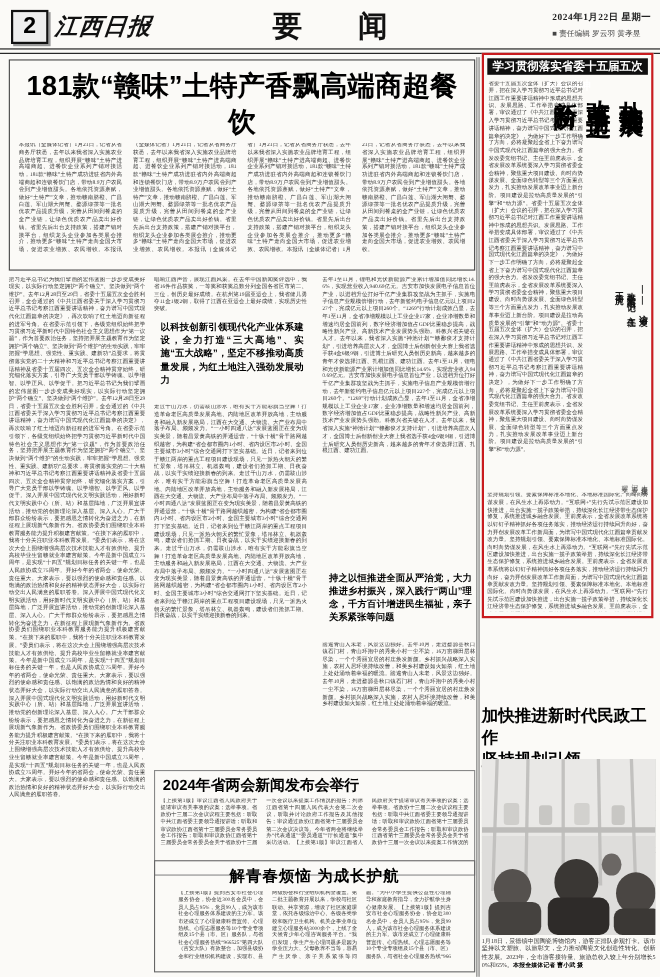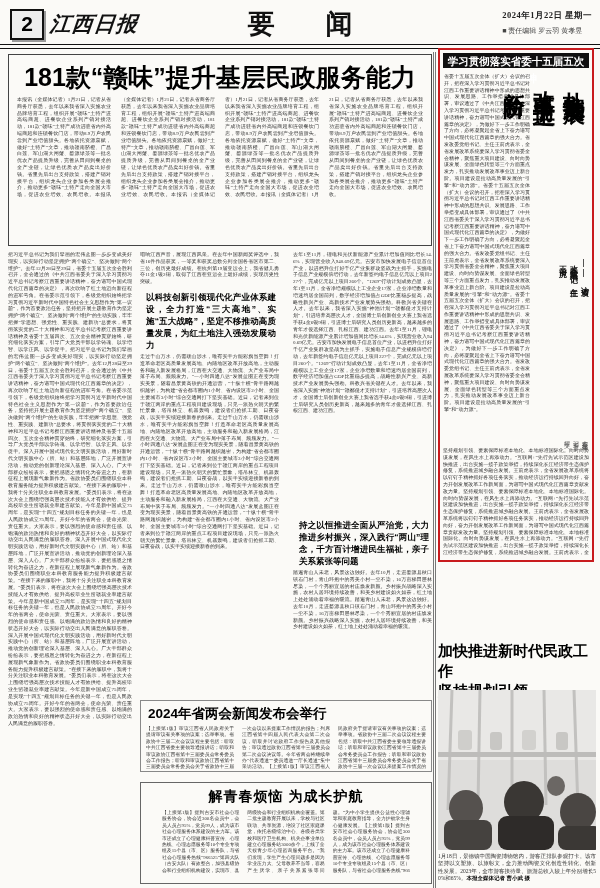--- a/index.html
+++ b/index.html
@@ -33,23 +33,23 @@
     border:1.5px solid #444;background:#fbfaf7;padding:0;}
   .topbox h1{margin:6px 4px 2px;font:900 25px "Liberation Sans",sans-serif;
     color:#000;text-align:center;letter-spacing:0;}
   .topbox h2{margin:5px 0 4px 16px;font:bold 15px "Liberation Sans",sans-serif;color:#000;}
   .topbody{margin:3px 8px 0;height:116px;column-count:4;column-gap:10px;}
   
   .col1{position:absolute;left:8px;top:252px;width:124px;height:632px;}
   .cols23{position:absolute;left:140px;top:252px;width:292px;height:440px;display:flex;gap:14px;}
   .cols23 .c{width:139px;height:440px;overflow:hidden;}
   .crosshead{font:bold 8.5px "Liberation Sans",sans-serif;line-height:12px;
-    color:#000;text-align:justify;padding:5px 3px 3px 6px;word-break:break-all;}
+    color:#000;text-align:justify;padding:5px 3px 17px 6px;word-break:break-all;}
   
-  .box1{position:absolute;left:140px;top:700px;width:292px;height:72px;
+  .box1{position:absolute;left:140px;top:700px;width:292px;height:96px;
     border:1px solid #888;box-sizing:border-box;padding:3px 5px;}
   .box1 h3{margin:1px 0 3px 2px;font:bold 13.5px "Liberation Sans",sans-serif;color:#000;}
   .box1 .bb{height:48px;column-count:3;column-gap:8px;}
   .box2{position:absolute;left:140px;top:782px;width:292px;height:102px;
     border:1px solid #666;box-sizing:border-box;padding:3px 21px;}
   .box2 h3{margin:2px 0 4px;font:bold 14px "Liberation Sans",sans-serif;color:#000;text-align:center;letter-spacing:1px;}
   .box2 .bb{height:70px;column-count:3;column-gap:8px;}
   
   .vsep{position:absolute;left:433px;top:52px;height:836px;width:0;border-left:3px double #777;}
   .redbox{position:absolute;left:438px;top:48px;width:156px;height:514px;
@@ -83,21 +83,21 @@
   <div class="section">要 闻</div>
   <div class="meta">
     <div class="d">2024年1月22日 星期一</div>
     <div class="e">■ 责任编辑 罗云羽 黄孝昱</div>
   </div>
 </div>
 <div class="hdr-rule"></div>
 <div class="vsep"></div>
 
 <div class="topbox">
-  <h1>181款“赣味”提升基层民政服务能力</h1>
+  <h1>181款“赣味”土特产香飘高端商超餐饮</h1>
   <div class="topbody bt"><span>本报讯（全媒体记者）1月21日，记者从省商务厅获悉，去年以来我省深入实施农业品牌培育工程，组织开展“赣味”土特产进高端商超、进餐饮企业系列产销对接活动，181款“赣味”土特产成功进驻省内外高端商超和连锁餐饮门店，带动8.9万户农民尝到产业增值甜头。各地依托资源禀赋，做好“土特产”文章，推动赣南脐橙、广昌白莲、军山湖大闸蟹、婺源绿茶等一批名优农产品提质升级，完善从田间到餐桌的全产业链，让绿色优质农产品卖出好价钱。省里先后出台支持政策，搭建产销对接平台，组织龙头企业参加各类展会推介，推动更多“赣味”土特产走向全国大市场，促进农业增效、农民增收。</span><span>本报讯（全媒体记者）1月21日，记者从省商务厅获悉，去年以来我省深入实施农业品牌培育工程，组织开展“赣味”土特产进高端商超、进餐饮企业系列产销对接活动，181款“赣味”土特产成功进驻省内外高端商超和连锁餐饮门店，带动8.9万户农民尝到产业增值甜头。各地依托资源禀赋，做好“土特产”文章，推动赣南脐橙、广昌白莲、军山湖大闸蟹、婺源绿茶等一批名优农产品提质升级，完善从田间到餐桌的全产业链，让绿色优质农产品卖出好价钱。省里先后出台支持政策，搭建产销对接平台，组织龙头企业参加各类展会推介，推动更多“赣味”土特产走向全国大市场，促进农业增效、农民增收。</span><span>本报讯（全媒体记者）1月21日，记者从省商务厅获悉，去年以来我省深入实施农业品牌培育工程，组织开展“赣味”土特产进高端商超、进餐饮企业系列产销对接活动，181款“赣味”土特产成功进驻省内外高端商超和连锁餐饮门店，带动8.9万户农民尝到产业增值甜头。各地依托资源禀赋，做好“土特产”文章，推动赣南脐橙、广昌白莲、军山湖大闸蟹、婺源绿茶等一批名优农产品提质升级，完善从田间到餐桌的全产业链，让绿色优质农产品卖出好价钱。省里先后出台支持政策，搭建产销对接平台，组织龙头企业参加各类展会推介，推动更多“赣味”土特产走向全国大市场，促进农业增效、农民增收。</span><span>本报讯（全媒体记者）1月21日，记者从省商务厅获悉，去年以来我省深入实施农业品牌培育工程，组织开展“赣味”土特产进高端商超、进餐饮企业系列产销对接活动，181款“赣味”土特产成功进驻省内外高端商超和连锁餐饮门店，带动8.9万户农民尝到产业增值甜头。各地依托资源禀赋，做好“土特产”文章，推动赣南脐橙、广昌白莲、军山湖大闸蟹、婺源绿茶等一批名优农产品提质升级，完善从田间到餐桌的全产业链，让绿色优质农产品卖出好价钱。省里先后出台支持政策，搭建产销对接平台，组织龙头企业参加各类展会推介，推动更多“赣味”土特产走向全国大市场，促进农业增效、农民增收。</span></div>
 </div>
 
 <div class="col1 bt"><span>把习近平总书记为我们擘画的宏伟蓝图一步步变成美好现实，以实际行动坚定拥护“两个确立”、坚决做到“两个维护”。去年12月28日至29日，省委十五届五次全会胜利召开，全会通过的《中共江西省委关于深入学习贯彻习近平总书记考察江西重要讲话精神，奋力谱写中国式现代化江西篇章的决定》，再次吹响了红土地迈向新征程的进军号角。在省委示范引领下，各级党组织始终把学习贯彻习近平新时代中国特色社会主义思想作为“第一议题”，作为首要政治任务，坚持把开展主题教育作为坚定拥护“两个确立”、坚决做到“两个维护”的生动实践，牢牢把握“学思想、强党性、重实践、建新功”总要求，将贯彻落实党的二十大精神和习近平总书记考察江西重要讲话精神及省委十五届四次、五次全会精神贯穿始终，研究细化落实方案，引导广大党员干部以学铸魂、以学增智、以学正风、以学促干。</span><span>把习近平总书记为我们擘画的宏伟蓝图一步步变成美好现实，以实际行动坚定拥护“两个确立”、坚决做到“两个维护”。去年12月28日至29日，省委十五届五次全会胜利召开，全会通过的《中共江西省委关于深入学习贯彻习近平总书记考察江西重要讲话精神，奋力谱写中国式现代化江西篇章的决定》，再次吹响了红土地迈向新征程的进军号角。在省委示范引领下，各级党组织始终把学习贯彻习近平新时代中国特色社会主义思想作为“第一议题”，作为首要政治任务，坚持把开展主题教育作为坚定拥护“两个确立”、坚决做到“两个维护”的生动实践，牢牢把握“学思想、强党性、重实践、建新功”总要求，将贯彻落实党的二十大精神和习近平总书记考察江西重要讲话精神及省委十五届四次、五次全会精神贯穿始终，研究细化落实方案，引导广大党员干部以学铸魂、以学增智、以学正风、以学促干。</span><span>深入开展中国式现代化文明实践活动，用好新时代文明实践中心（所、站）和基层阵地，广泛开展宣讲活动，推动党的创新理论深入基层、深入人心。广大干部群众纷纷表示，要把感恩之情转化为奋进之力，在新征程上展现新气象新作为。省政协委员们围绕职业本科教育服务能力提升积极建言献策。“在接下来的履职中，我将十分关注职业本科教育发展。”委员们表示，将在这次大会上围绕增强高层次技术技能人才有效供给、提升高校毕业生留赣就业率建言献策。今年是新中国成立75周年，是实现“十四五”规划目标任务的关键一年，也是人民政协成立75周年。开好今年的省两会，使命光荣、责任重大。大家表示，要以强烈的使命感和责任感、以饱满的政治热情和良好的精神状态开好大会，以实际行动交出人民满意的履职答卷。</span><span>深入开展中国式现代化文明实践活动，用好新时代文明实践中心（所、站）和基层阵地，广泛开展宣讲活动，推动党的创新理论深入基层、深入人心。广大干部群众纷纷表示，要把感恩之情转化为奋进之力，在新征程上展现新气象新作为。省政协委员们围绕职业本科教育服务能力提升积极建言献策。“在接下来的履职中，我将十分关注职业本科教育发展。”委员们表示，将在这次大会上围绕增强高层次技术技能人才有效供给、提升高校毕业生留赣就业率建言献策。今年是新中国成立75周年，是实现“十四五”规划目标任务的关键一年，也是人民政协成立75周年。开好今年的省两会，使命光荣、责任重大。大家表示，要以强烈的使命感和责任感、以饱满的政治热情和良好的精神状态开好大会，以实际行动交出人民满意的履职答卷。</span><span>深入开展中国式现代化文明实践活动，用好新时代文明实践中心（所、站）和基层阵地，广泛开展宣讲活动，推动党的创新理论深入基层、深入人心。广大干部群众纷纷表示，要把感恩之情转化为奋进之力，在新征程上展现新气象新作为。省政协委员们围绕职业本科教育服务能力提升积极建言献策。“在接下来的履职中，我将十分关注职业本科教育发展。”委员们表示，将在这次大会上围绕增强高层次技术技能人才有效供给、提升高校毕业生留赣就业率建言献策。今年是新中国成立75周年，是实现“十四五”规划目标任务的关键一年，也是人民政协成立75周年。开好今年的省两会，使命光荣、责任重大。大家表示，要以强烈的使命感和责任感、以饱满的政治热情和良好的精神状态开好大会，以实际行动交出人民满意的履职答卷。</span></div>
 
 <div class="cols23">
   <div class="c">
     <div class="bt"><span>唱响江西声音，展现江西风采。在去年中国新闻奖评选中，我省16件作品获奖，一等奖和获奖总数分列全国各省区市第二、三位，创历史最好成绩。在杭州第19届亚运会上，我省健儿勇夺11金1银2铜，取得了江西在亚运会上最好成绩，实现历史性突破。</span></div>
     <div class="crosshead">以科技创新引领现代化产业体系建设，全力打造“三大高地”、实施“五大战略”，坚定不移推动高质量发展，为红土地注入强劲发展动力</div>
     <div class="bt" style="height:330px"><span>走过千山万水，仍需跋山涉水，唯有实干方能彩旗当空舞！打造革命老区高质量发展高地、内陆地区改革开放高地，主动服务和融入新发展格局，江西在大交通、大物流、大产业布局中落子布局、频频发力。“一小时四通八达”发展蓝图正在变为现实美景，随着昌景黄高铁的开通运营，“十纵十横”骨干路网越织越密，为构建“省会都市圈内1小时、省内设区市2小时、全国主要城市3小时”综合交通网打下坚实基础。近日，记者来到位于赣江两岸的重点工程项目建设现场，只见一派热火朝天的繁忙景象，塔吊林立、机器轰鸣，建设者们抢抓工期、日夜奋战，以实干实绩迎接新春的到来。</span><span>走过千山万水，仍需跋山涉水，唯有实干方能彩旗当空舞！打造革命老区高质量发展高地、内陆地区改革开放高地，主动服务和融入新发展格局，江西在大交通、大物流、大产业布局中落子布局、频频发力。“一小时四通八达”发展蓝图正在变为现实美景，随着昌景黄高铁的开通运营，“十纵十横”骨干路网越织越密，为构建“省会都市圈内1小时、省内设区市2小时、全国主要城市3小时”综合交通网打下坚实基础。近日，记者来到位于赣江两岸的重点工程项目建设现场，只见一派热火朝天的繁忙景象，塔吊林立、机器轰鸣，建设者们抢抓工期、日夜奋战，以实干实绩迎接新春的到来。</span><span>走过千山万水，仍需跋山涉水，唯有实干方能彩旗当空舞！打造革命老区高质量发展高地、内陆地区改革开放高地，主动服务和融入新发展格局，江西在大交通、大物流、大产业布局中落子布局、频频发力。“一小时四通八达”发展蓝图正在变为现实美景，随着昌景黄高铁的开通运营，“十纵十横”骨干路网越织越密，为构建“省会都市圈内1小时、省内设区市2小时、全国主要城市3小时”综合交通网打下坚实基础。近日，记者来到位于赣江两岸的重点工程项目建设现场，只见一派热火朝天的繁忙景象，塔吊林立、机器轰鸣，建设者们抢抓工期、日夜奋战，以实干实绩迎接新春的到来。</span></div>

